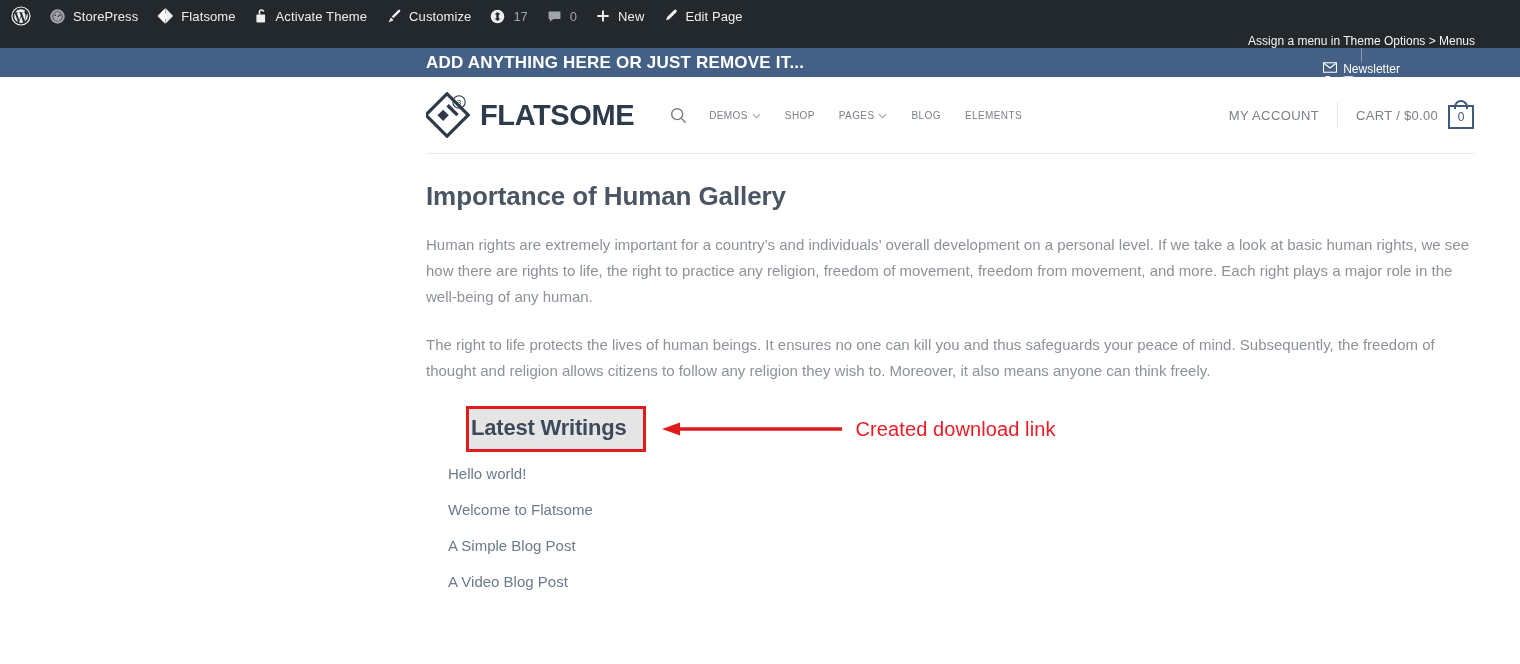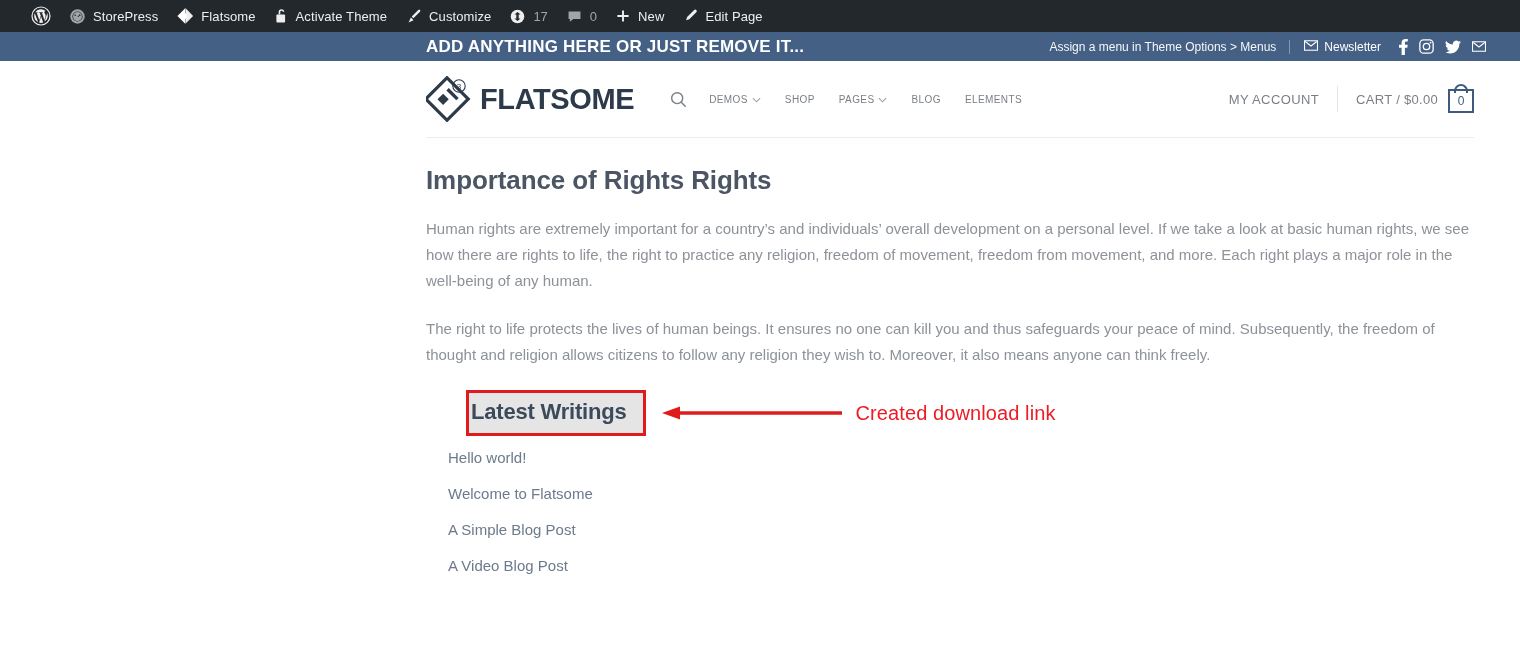--- a/index.html
+++ b/index.html
@@ -6,26 +6,26 @@
   html, body {
     margin: 0; padding: 0;
     width: 1520px; height: 664px;
     overflow: hidden;
     background: #ffffff;
     font-family: "Liberation Sans", sans-serif;
   }
 
   
   #wp-admin-bar {
-    height: 32px;
+    height: 48px;
     background: #23282d;
     color: #eeeeee;
     display: flex;
     align-items: flex-start;
-    padding-left: 22px;
+    padding-left: 2px;
     font-size: 13px;
     white-space: nowrap;
   }
   .ab-item {
     display: flex;
     align-items: center;
     height: 32px;
     padding: 0 9px;
     gap: 7px;
     color: #eeeeee;
@@ -54,20 +54,21 @@
     font-size: 17px;
     letter-spacing: .2px;
     color: #ffffff;
   }
   #top-bar-right {
     margin-left: auto;
     display: flex;
     align-items: center;
     gap: 0;
     font-size: 12px;
+    flex-direction: column;
   }
   .tb-link {
     color: #ffffff;
     opacity: .95;
     padding: 0 11px;
     cursor: pointer;
     font-size: 12px;
   }
   .tb-divider {
     width: 1px;
@@ -457,21 +458,21 @@
       </span>
     </div>
 
   </div>
   <div id="header-rule"></div>
 </div>
 
 <div id="content">
   <div id="content-inner">
 
-    <h1 id="page-title">Importance of Rights Rights</h1>
+    <h1 id="page-title">Importance of Human Gallery</h1>
 
     <p class="body-para">Human rights are extremely important for a country’s and individuals’ overall development on a personal level. If we take a look at basic human rights, we see how there are rights to life, the right to practice any religion, freedom of movement, freedom from movement, and more. Each right plays a major role in the well-being of any human.</p>
     <p class="body-para">The right to life protects the lives of human beings. It ensures no one can kill you and thus safeguards your peace of mind. Subsequently, the freedom of thought and religion allows citizens to follow any religion they wish to. Moreover, it also means anyone can think freely.</p>
 
     <div id="lw-row">
       <div id="lw-box">
         <span id="lw-title">Latest Writings</span>
       </div>
       <span id="annotation-arrow">
         <svg width="190" height="20" viewBox="0 0 190 20">

